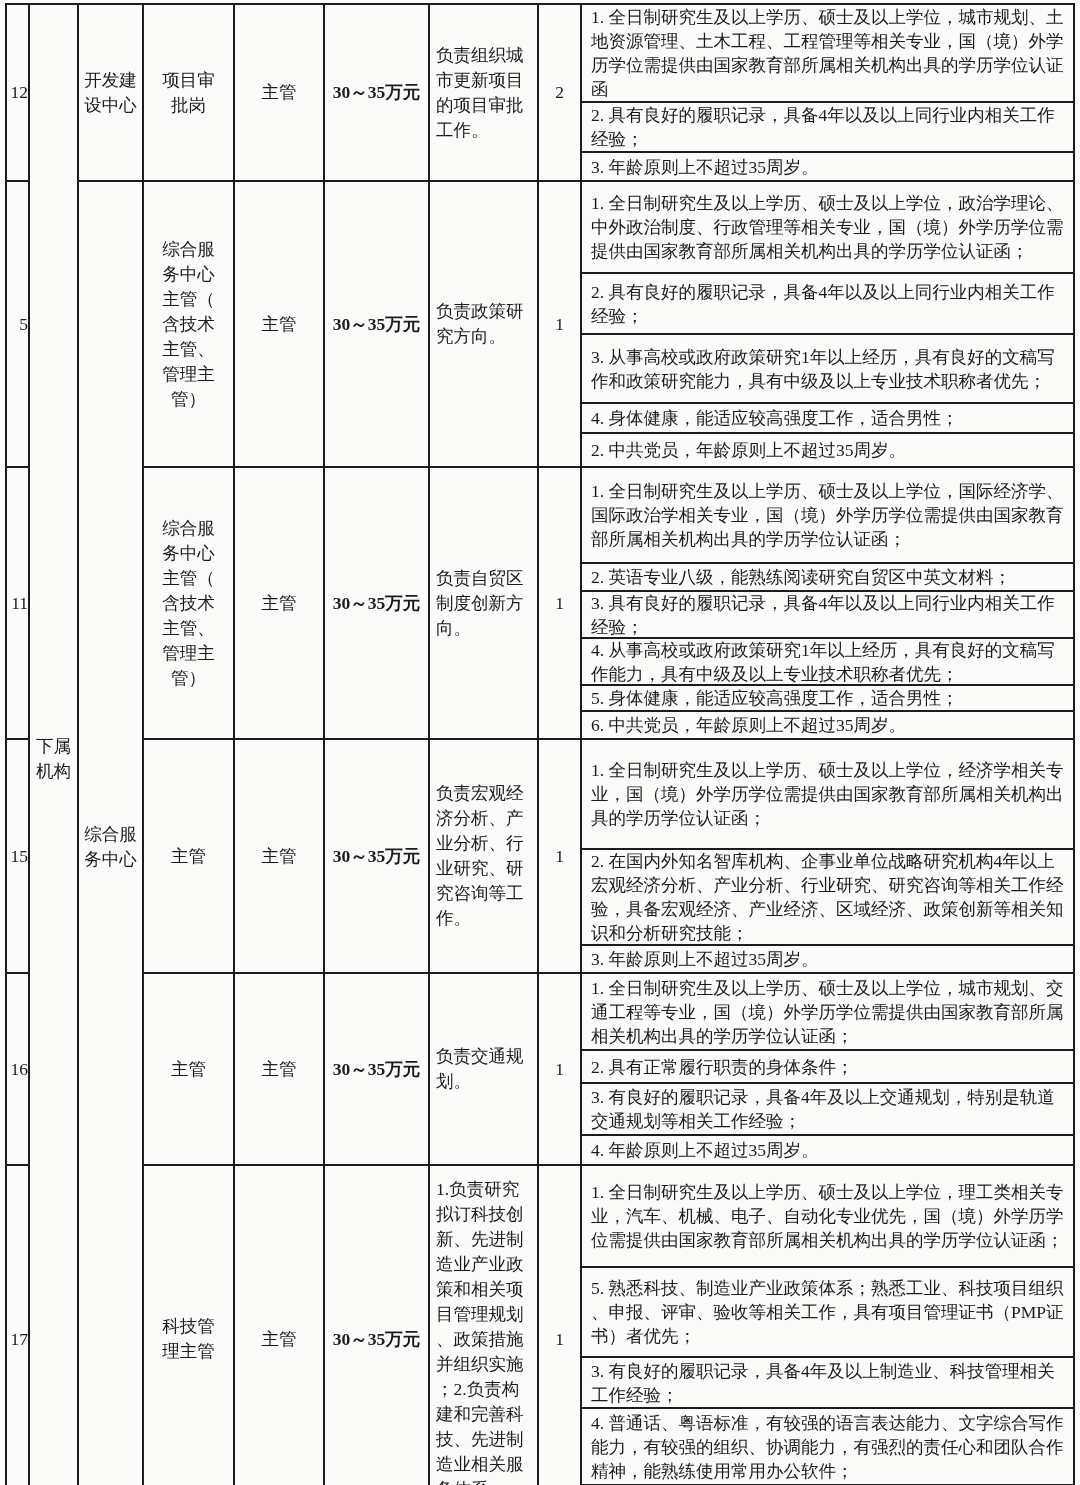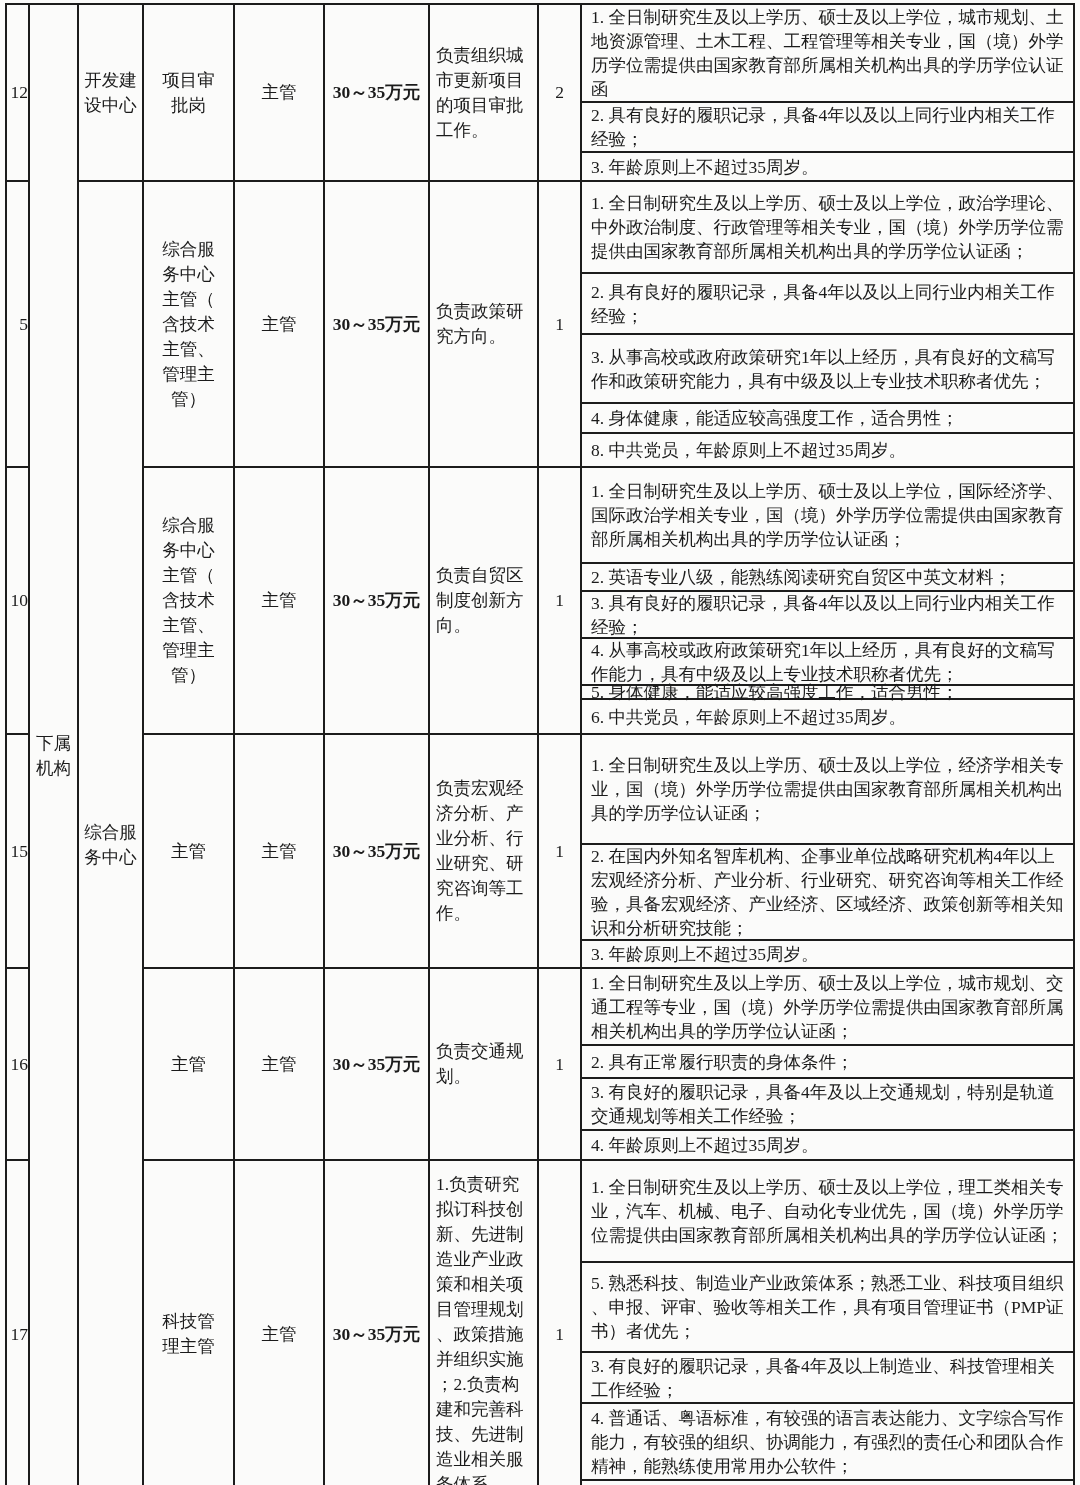--- a/index.html
+++ b/index.html
@@ -92,39 +92,39 @@
       <td class="c-lvl">主管</td>
       <td class="c-sal">30～35万元</td>
       <td class="c-duty">负责政策研究方向。</td>
       <td class="c-cnt">1</td>
       <td class="c-req" style="height:284px">
         <div class="req-stack">
           <div class="req" style="height:92px">1. 全日制研究生及以上学历、硕士及以上学位，政治学理论、中外政治制度、行政管理等相关专业，国（境）外学历学位需提供由国家教育部所属相关机构出具的学历学位认证函；</div>
           <div class="req" style="height:61px">2. 具有良好的履职记录，具备4年以及以上同行业内相关工作经验；</div>
           <div class="req" style="height:69px">3. 从事高校或政府政策研究1年以上经历，具有良好的文稿写作和政策研究能力，具有中级及以上专业技术职称者优先；</div>
           <div class="req" style="height:30px">4. 身体健康，能适应较高强度工作，适合男性；</div>
-          <div class="req last">8. 中共党员，年龄原则上不超过35周岁。</div>
+          <div class="req last">2. 中共党员，年龄原则上不超过35周岁。</div>
         </div>
       </td>
     </tr>
 
     <tr style="height:265px">
-      <td class="c-no">10</td>
+      <td class="c-no">11</td>
       <td class="c-pos">综合服务中心主管（含技术主管、管理主管）</td>
       <td class="c-lvl">主管</td>
       <td class="c-sal">30～35万元</td>
       <td class="c-duty">负责自贸区制度创新方向。</td>
       <td class="c-cnt">1</td>
       <td class="c-req" style="height:265px">
         <div class="req-stack">
           <div class="req" style="height:96px">1. 全日制研究生及以上学历、硕士及以上学位，国际经济学、国际政治学相关专业，国（境）外学历学位需提供由国家教育部所属相关机构出具的学历学位认证函；</div>
           <div class="req" style="height:28px">2. 英语专业八级，能熟练阅读研究自贸区中英文材料；</div>
           <div class="req" style="height:47px">3. 具有良好的履职记录，具备4年以及以上同行业内相关工作经验；</div>
           <div class="req" style="height:47px">4. 从事高校或政府政策研究1年以上经历，具有良好的文稿写作能力，具有中级及以上专业技术职称者优先；</div>
-          <div class="req" style="height:14px">5. 身体健康，能适应较高强度工作，适合男性；</div>
+          <div class="req" style="height:26px">5. 身体健康，能适应较高强度工作，适合男性；</div>
           <div class="req last">6. 中共党员，年龄原则上不超过35周岁。</div>
         </div>
       </td>
     </tr>
 
     <tr style="height:218px">
       <td class="c-no">15</td>
       <td class="c-pos">主管</td>
       <td class="c-lvl">主管</td>
       <td class="c-sal">30～35万元</td>

